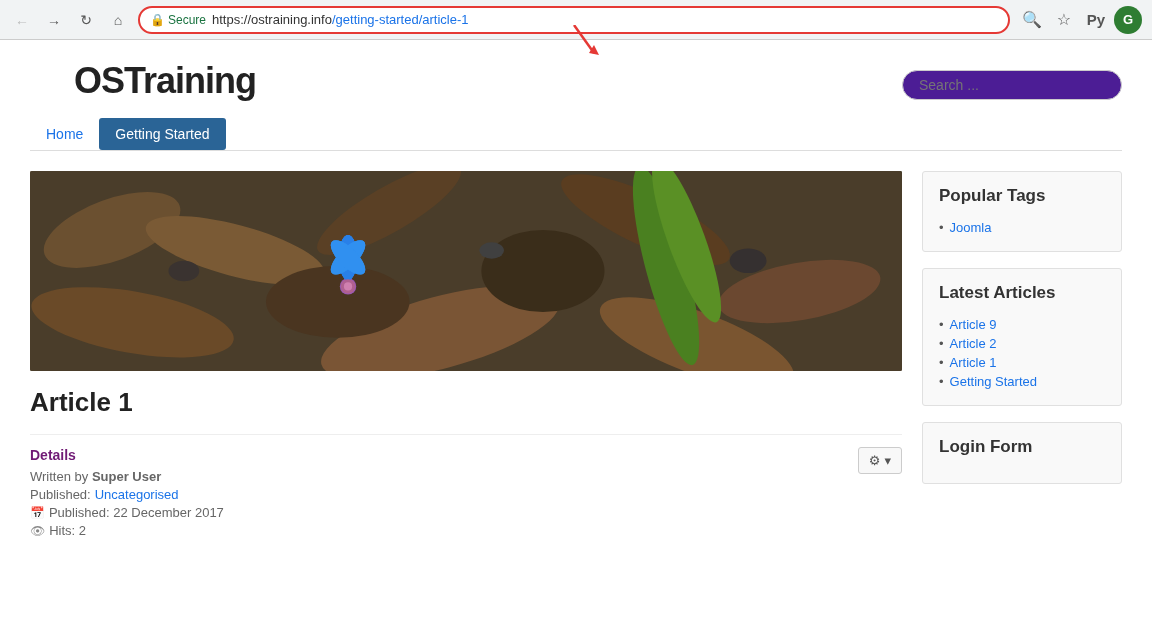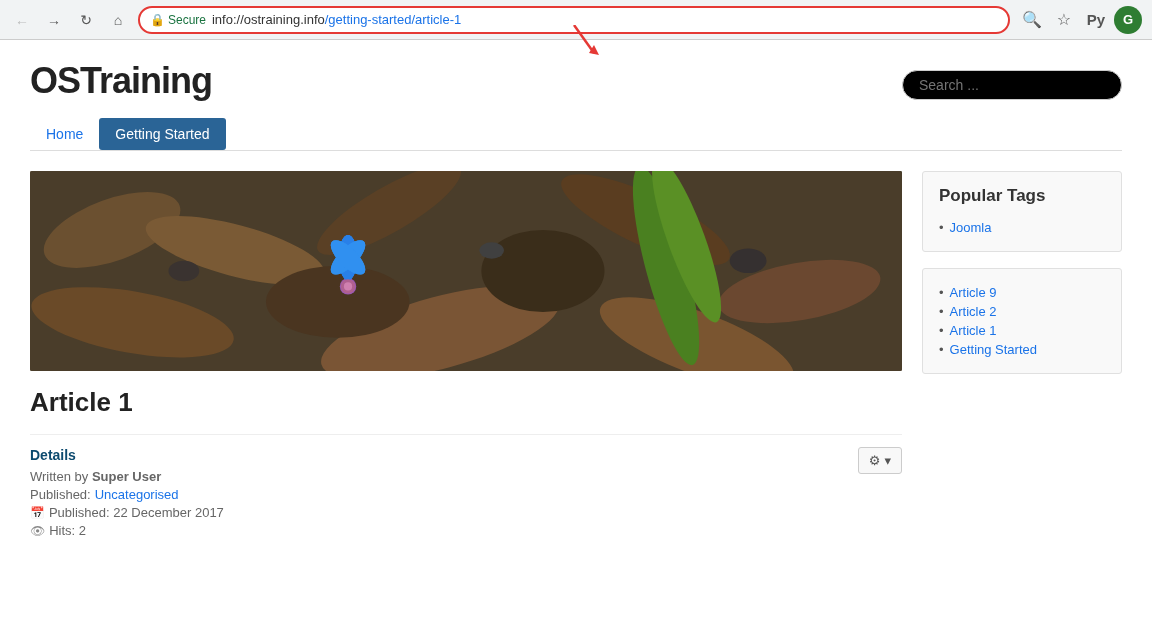--- a/index.html
+++ b/index.html
@@ -73,33 +73,34 @@
       display: flex;
       justify-content: space-between;
       align-items: flex-start;
       margin-bottom: 16px;
     }
     .site-title {
       font-size: 36px;
       font-weight: bold;
       color: #222;
       letter-spacing: -1px;
+      margin-left: 44px;
     }
     .search-box-container {
       margin-top: 10px;
     }
     .search-box {
       border: 1px solid #ccc;
       border-radius: 20px;
       padding: 6px 16px;
       font-size: 14px;
       color: #999;
       width: 220px;
       outline: none;
-      background: #000000;
+      background: #4c1d95;
     }
 
     
     .nav-bar {
       display: flex;
       align-items: center;
       gap: 0;
       margin-bottom: 20px;
       border-bottom: 1px solid #ddd;
       padding-bottom: 0;
@@ -175,21 +176,21 @@
       display: flex;
       justify-content: space-between;
       align-items: flex-start;
     }
     .details-left {
       flex: 1;
     }
     .details-title {
       font-size: 14px;
       font-weight: bold;
-      color: #0c4a6e;
+      color: #701a75;
       margin-bottom: 6px;
     }
     .details-row {
       font-size: 13px;
       color: #666;
       margin-bottom: 3px;
       display: flex;
       align-items: center;
       gap: 4px;
     }
@@ -265,21 +266,21 @@
   <button class="browser-nav-btn">→</button>
   <button class="browser-nav-btn">↻</button>
   <button class="browser-nav-btn">⌂</button>
 
   <div class="address-bar-container" style="position:relative;">
     <div class="secure-badge">
       <span>🔒</span>
       <span>Secure</span>
     </div>
     <div class="address-text">
-      <span>info://ostraining.info</span><span style="color:#1a73e8;">/getting-started/article-1</span>
+      <span>https://ostraining.info</span><span style="color:#1a73e8;">/getting-started/article-1</span>
     </div>
 
     <svg class="red-arrow-svg" width="50" height="35" viewBox="0 0 50 35">
       <line x1="10" y1="0" x2="30" y2="28" stroke="#e53935" stroke-width="2.5"></line>
       <polygon points="25,28 35,30 30,20" fill="#e53935"></polygon>
     </svg>
   </div>
 
   <div class="browser-actions">
     <button class="browser-action-btn">🔍</button>
@@ -385,33 +386,37 @@
       <div class="sidebar-widget">
         <div class="widget-title">Popular Tags</div>
         <ul class="widget-list">
           <li>
             <a>Joomla</a>
           </li>
         </ul>
       </div>
 
       <div class="sidebar-widget">
+        <div class="widget-title">Latest Articles</div>
         <ul class="widget-list">
           <li>
             <a>Article 9</a>
           </li>
           <li>
             <a>Article 2</a>
           </li>
           <li>
             <a>Article 1</a>
           </li>
           <li>
             <a>Getting Started</a>
           </li>
         </ul>
       </div>
 
+      <div class="sidebar-widget">
+        <div class="widget-title">Login Form</div>
+      </div>
 
     </div>
   </div>
 
 </div>
 
 </body></html>

